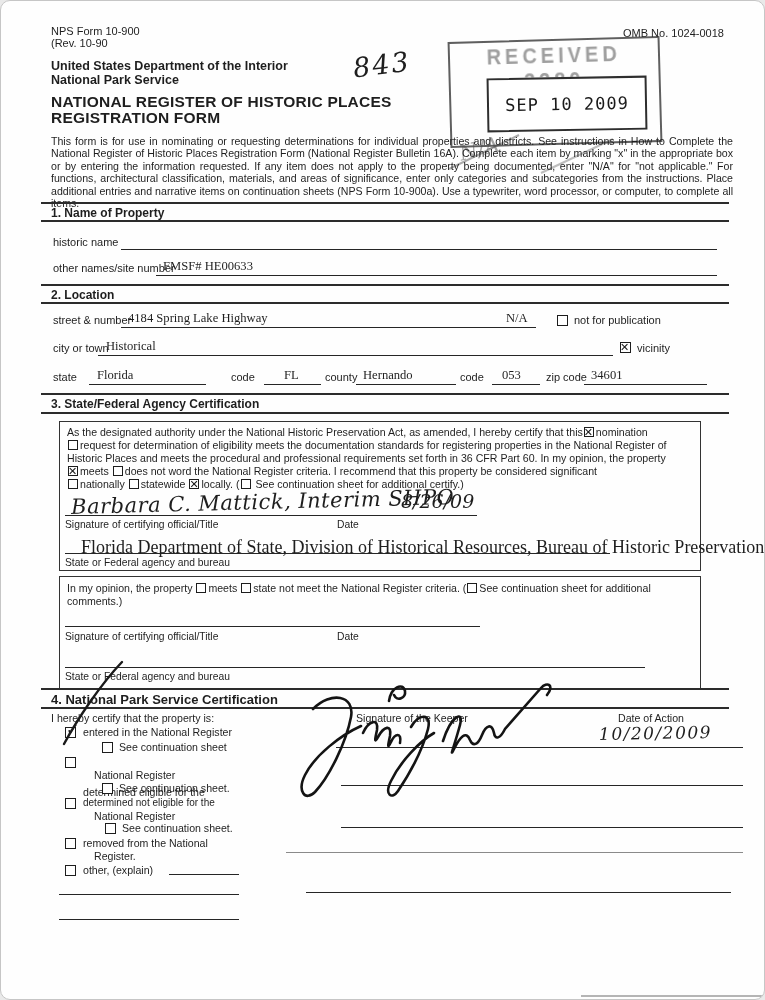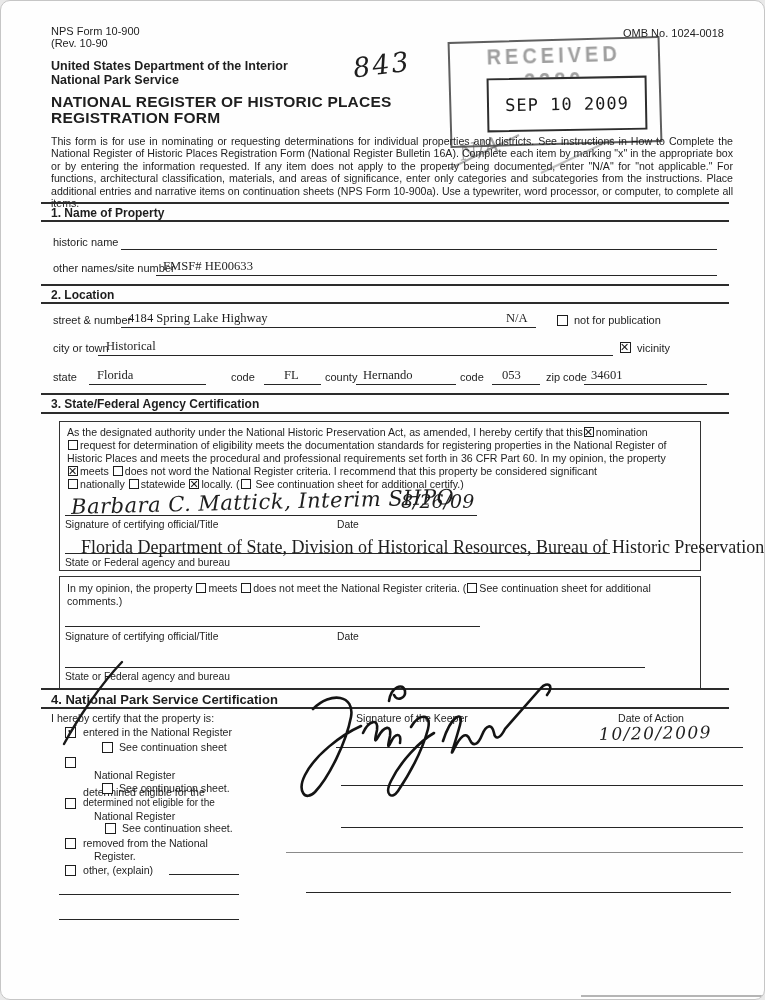--- a/index.html
+++ b/index.html
@@ -160,21 +160,21 @@
   <div class="fline" style="left:64px; top:514px; width:412px;"></div>
   <div class="abs small-lbl" style="left:64px; top:518px;">Signature of certifying official/Title</div>
   <div class="abs small-lbl" style="left:336px; top:518px;">Date</div>
 
   <div class="abs serif" style="left:72px; top:536px; font-size:18px;margin-left:8px;">Florida Department of State, Division of Historical Resources, Bureau of Historic Preservation</div>
   <div class="fline" style="left:64px; top:552px; width:545px;"></div>
   <div class="abs small-lbl" style="left:64px; top:556px;">State or Federal agency and bureau</div>
 
   <div class="boxed" style="left:58px; top:575px; width:640px; height:111px;"></div>
   <div class="abs boxline" style="left:66px; top:581px;">
-    <span>In my opinion, the property</span> <span class="cb inline"></span><span>meets</span> <span class="cb inline"></span><span>does not meet the National Register criteria. (</span><span class="cb inline"></span><span>See continuation sheet for additional</span>
+    <span>In my opinion, the property</span> <span class="cb inline"></span><span>meets</span> <span class="cb inline"></span><span>state not meet the National Register criteria. (</span><span class="cb inline"></span><span>See continuation sheet for additional</span>
   </div>
   <div class="abs boxline" style="left:66px; top:594px;">
     <span>comments.)</span>
   </div>
   <div class="fline" style="left:64px; top:625px; width:415px;"></div>
   <div class="abs small-lbl" style="left:64px; top:630px;">Signature of certifying official/Title</div>
   <div class="abs small-lbl" style="left:336px; top:630px;">Date</div>
   <div class="fline" style="left:64px; top:666px; width:580px;"></div>
   <div class="abs small-lbl" style="left:64px; top:670px;">State or Federal agency and bureau</div>
 

